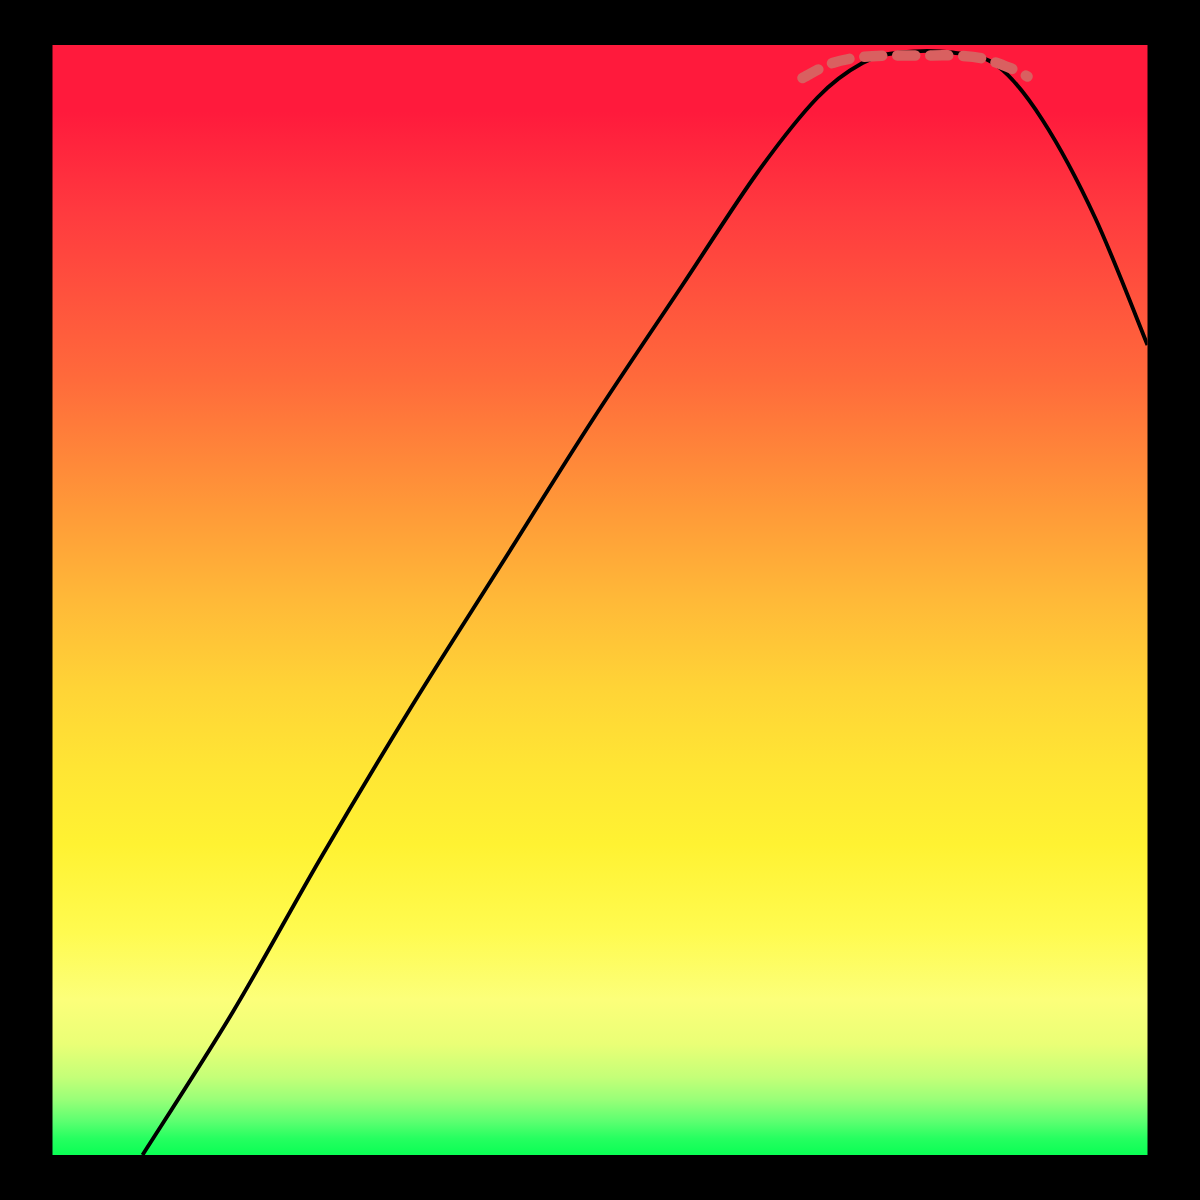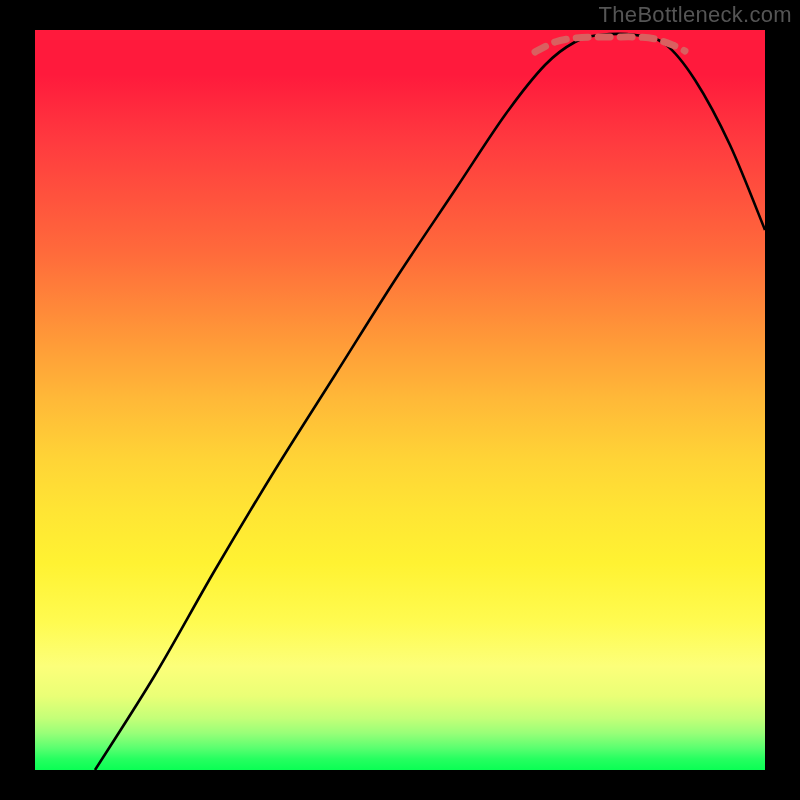--- a/index.html
+++ b/index.html
@@ -60,21 +60,20 @@
     top: 30px;
     width: 730px;
     height: 740px;
     z-index: 5;
   }
 </style>
 </head>
 <body>
 
 <div class="stage">
-  <div class="watermark">TheBottleneck.com</div>
 
   <div class="gradient"></div>
 
   <svg class="curves" viewBox="0 0 730 740" preserveAspectRatio="none">
     <path fill="none" stroke="#000" stroke-width="2.6" d="M 60 740 C 70 724.1666666666666, 100 678.3333333333334, 120 645 C 140 611.6666666666666, 160 574.1666666666666, 180 540 C 200 505.8333333333333, 220 472.5, 240 440 C 260 407.5, 280 376.6666666666667, 300 345 C 320 313.3333333333333, 340 280.8333333333333, 360 250 C 380 219.16666666666666, 401.6666666666667 187.5, 420 160 C 438.3333333333333 132.5, 455 105.83333333333333, 470 85 C 485 64.16666666666667, 498.3333333333333 47.166666666666664, 510 35 C 521.6666666666666 22.833333333333336, 530.8333333333334 17, 540 12 C 549.1666666666666 7, 555 6.166666666666667, 565 5 C 575 3.833333333333333, 589.1666666666666 3.5, 600 5 C 610.8333333333334 6.5, 620 6.5, 630 14 C 640 21.5, 649.1666666666666 33.16666666666667, 660 50 C 670.8333333333334 66.83333333333333, 683.3333333333334 90, 695 115 C 706.6666666666666 140, 724.1666666666666 185.83333333333334, 730 200"></path>
     <path fill="none" stroke="#d96060" stroke-width="7" stroke-linecap="round" stroke-dasharray="12 10" d="M 500 22 C 503.3333333333333 20.333333333333332, 513.3333333333334 14.333333333333334, 520 12 C 526.6666666666666 9.666666666666666, 533.3333333333334 8.833333333333334, 540 8 C 546.6666666666666 7.166666666666667, 553.3333333333334 7.166666666666667, 560 7 C 566.6666666666666 6.833333333333333, 573.3333333333334 7, 580 7 C 586.6666666666666 7, 593.3333333333334 6.666666666666667, 600 7 C 606.6666666666666 7.333333333333333, 613.3333333333334 7.5, 620 9 C 626.6666666666666 10.5, 635 14, 640 16 C 645 18, 648.3333333333334 20.166666666666668, 650 21"></path>
   </svg>
 </div>
 
 </body></html>

